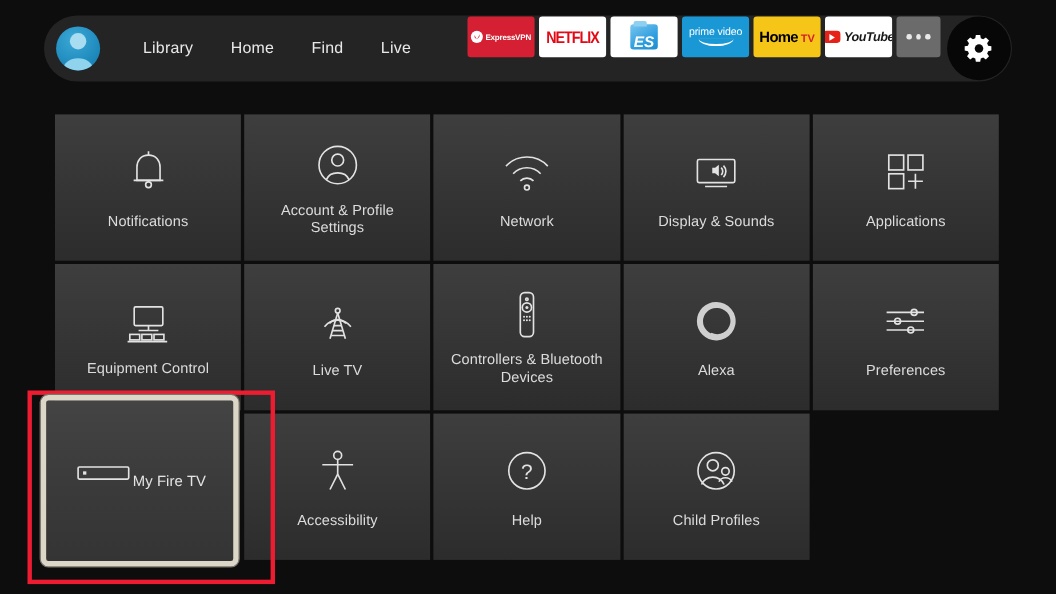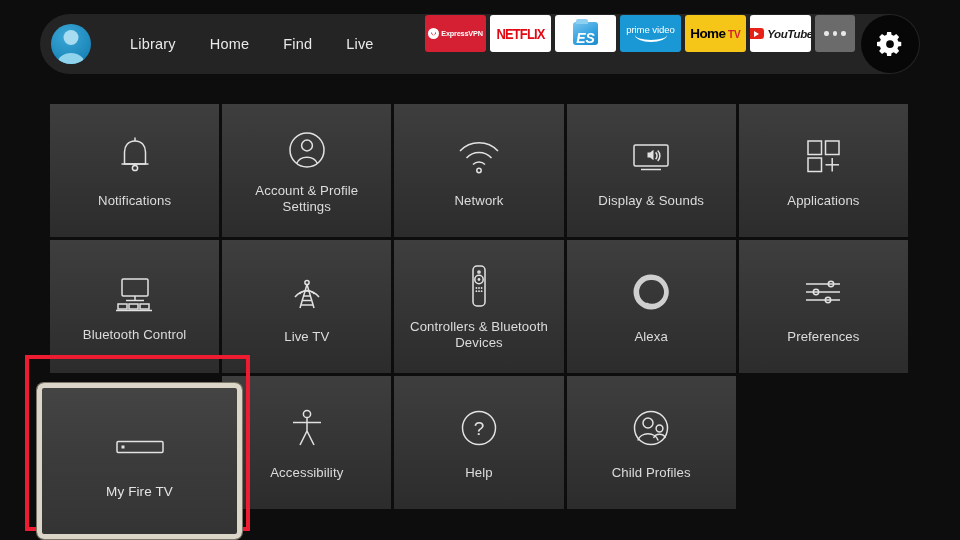--- a/index.html
+++ b/index.html
@@ -135,26 +135,26 @@
   .tile.two-line .ticon { margin-bottom: 10px; }
 
   
   #sel-wrap {
     position: absolute; left: 25px; top: 355px;
     width: 225px; height: 176px;
     border: 4px solid #ed1c31;
     z-index: 5;
   }
   #sel-tile {
-    position: absolute; left: 8px; top: 24px;
-    width: 205px; height: 156px;
+    position: absolute; left: 8px; top: 0;
+    width: 180px; height: 156px;
     background: linear-gradient(180deg, #444 0%, #3b3b3b 50%, #343434 100%);
     border: 5px solid #dcd6c8;
     border-radius: 7px;
-    display: flex; flex-direction: column;
+    display: flex; flex-direction: row;
     align-items: center; justify-content: center;
     box-shadow: 0 0 0 1px #7a7568;
   }
   #sel-tile .ticon { height: 46px; display:flex; align-items:center;
     justify-content:center; margin-bottom: 14px; }
   #sel-tile .tlabel { color:#e4e4e4; font-size:13.5px; letter-spacing:.1px; }
 
   .stroke { fill: none; stroke: #e2e2e2; stroke-width: 1.5; }
 </style>
 </head>
@@ -303,21 +303,21 @@
         <svg width="48" height="40" viewBox="0 0 48 40">
           <rect class="stroke" x="11" y="5" width="26" height="17" rx="1.2"></rect>
           <line class="stroke" x1="24" y1="22" x2="24" y2="26"></line>
           <line class="stroke" x1="15" y1="26.5" x2="33" y2="26.5"></line>
           <rect class="stroke" x="7" y="30" width="9" height="5" stroke-width="1.2"></rect>
           <rect class="stroke" x="18" y="30" width="9" height="5" stroke-width="1.2"></rect>
           <rect class="stroke" x="29" y="30" width="9" height="5" stroke-width="1.2"></rect>
           <line class="stroke" x1="5" y1="36.5" x2="41" y2="36.5" stroke-width="1.2"></line>
         </svg>
       </div>
-      <div class="tlabel">Bluetooth Control</div>
+      <div class="tlabel">Equipment Control</div>
     </div>
 
     <div class="tile">
       <div class="ticon">
         <svg width="44" height="44" viewBox="0 0 44 44">
           <path class="stroke" d="M14.5 24 a11 13 0 0 1 15 0" stroke-width="1.3"></path>
           <path class="stroke" d="M10 27 a16.5 19 0 0 1 24 0" stroke-width="1.3"></path>
           <circle class="stroke" cx="22" cy="12.5" r="2.1"></circle>
           <line class="stroke" x1="22" y1="14.5" x2="15" y2="38"></line>
           <line class="stroke" x1="22" y1="14.5" x2="29" y2="38"></line>

